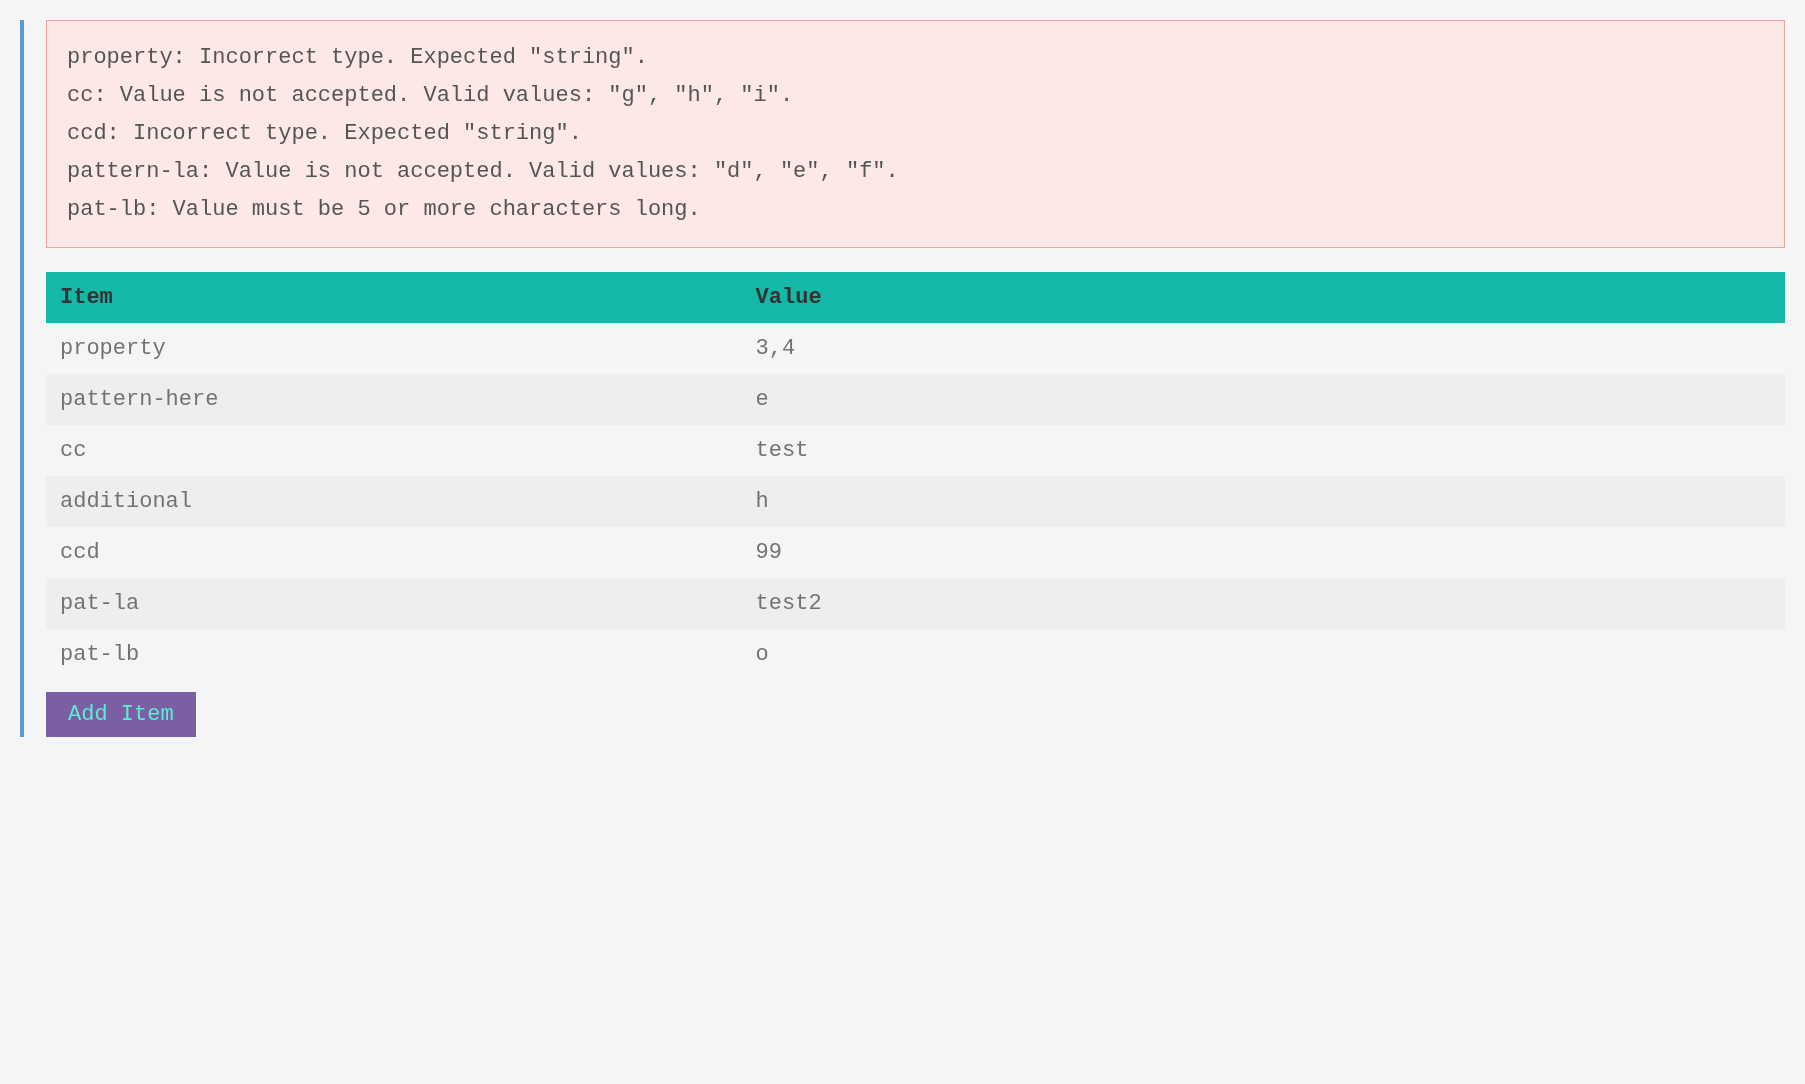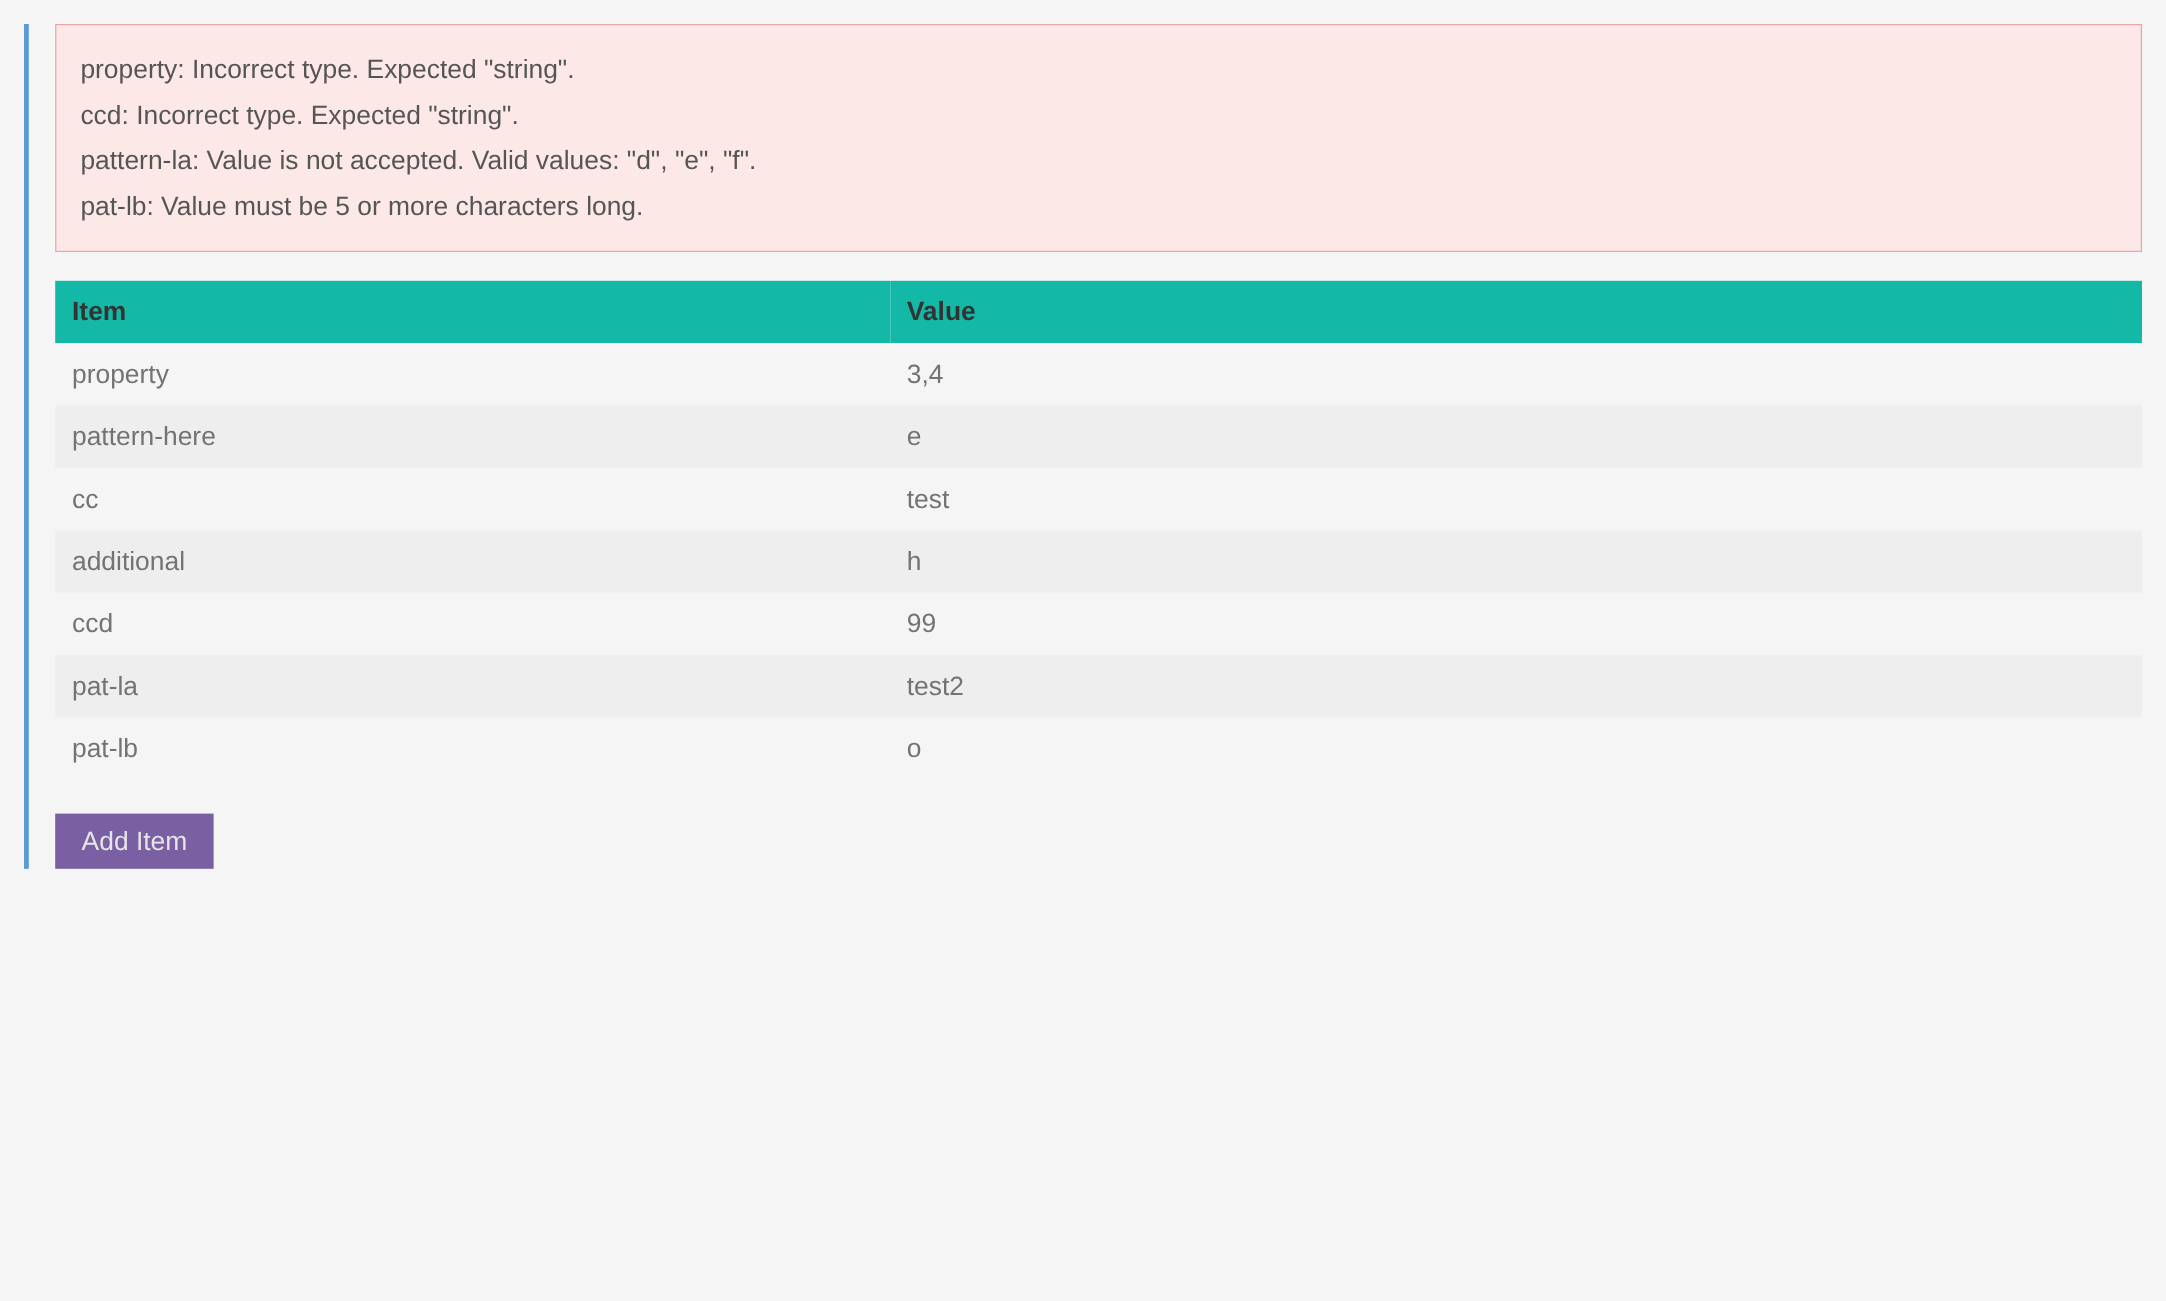--- a/index.html
+++ b/index.html
@@ -1,18 +1,19 @@
 <!DOCTYPE html>
 <html><head>
   <meta charset="utf-8">
   <style>
     * {
       box-sizing: border-box;
       margin: 0;
       padding: 0;
+      font-family: Liberation Mono, monospace;
     }
     body {
       background: #f5f5f5;
       font-family: "Segoe UI", -apple-system, BlinkMacSystemFont, sans-serif;
       font-size: 22px;
       color: #454545;
       padding: 20px 0;
     }
     .container {
       display: flex;
@@ -65,38 +66,38 @@
       background: #eeeeee;
     }
     .col-item {
       width: 40%;
     }
     .col-value {
       width: 60%;
     }
     .add-button {
       background: #7a5fa3;
-      color: #e5e5e5;
+      color: #5eead4;
       border: none;
       padding: 10px 22px;
       font-size: 22px;
       font-family: inherit;
       cursor: pointer;
-      margin-top: 16px;
     }
   </style>
 </head>
 <body>
 
 <div class="container">
   <div class="accent-bar"></div>
   <div class="content">
 
     <div class="error-box">
       <span class="error-line">property: Incorrect type. Expected "string".</span>
+      <span class="error-line">cc: Value is not accepted. Valid values: "g", "h", "i".</span>
       <span class="error-line">ccd: Incorrect type. Expected "string".</span>
       <span class="error-line">pattern-la: Value is not accepted. Valid values: "d", "e", "f".</span>
       <span class="error-line">pat-lb: Value must be 5 or more characters long.</span>
     </div>
 
     <table class="data-table">
       <thead>
         <tr>
           <th class="col-item">Item</th>
           <th class="col-value">Value</th>

